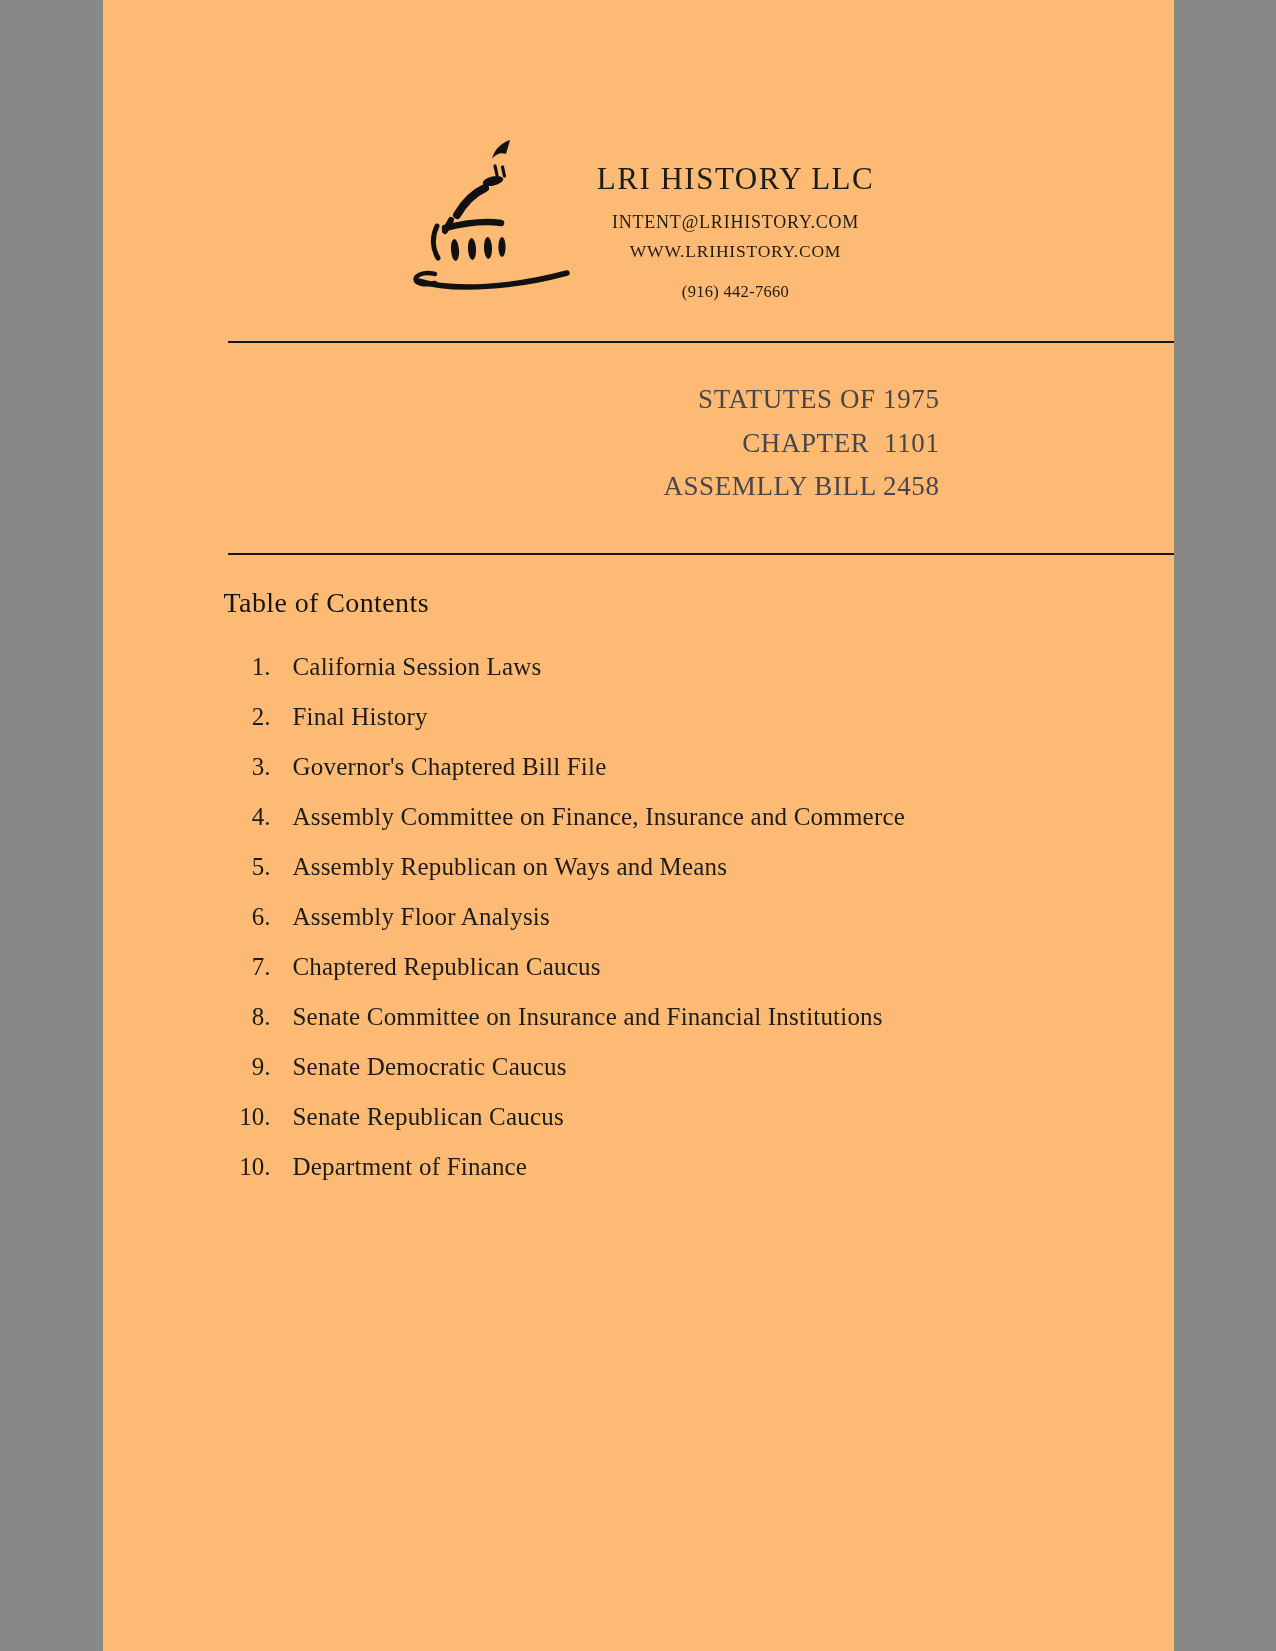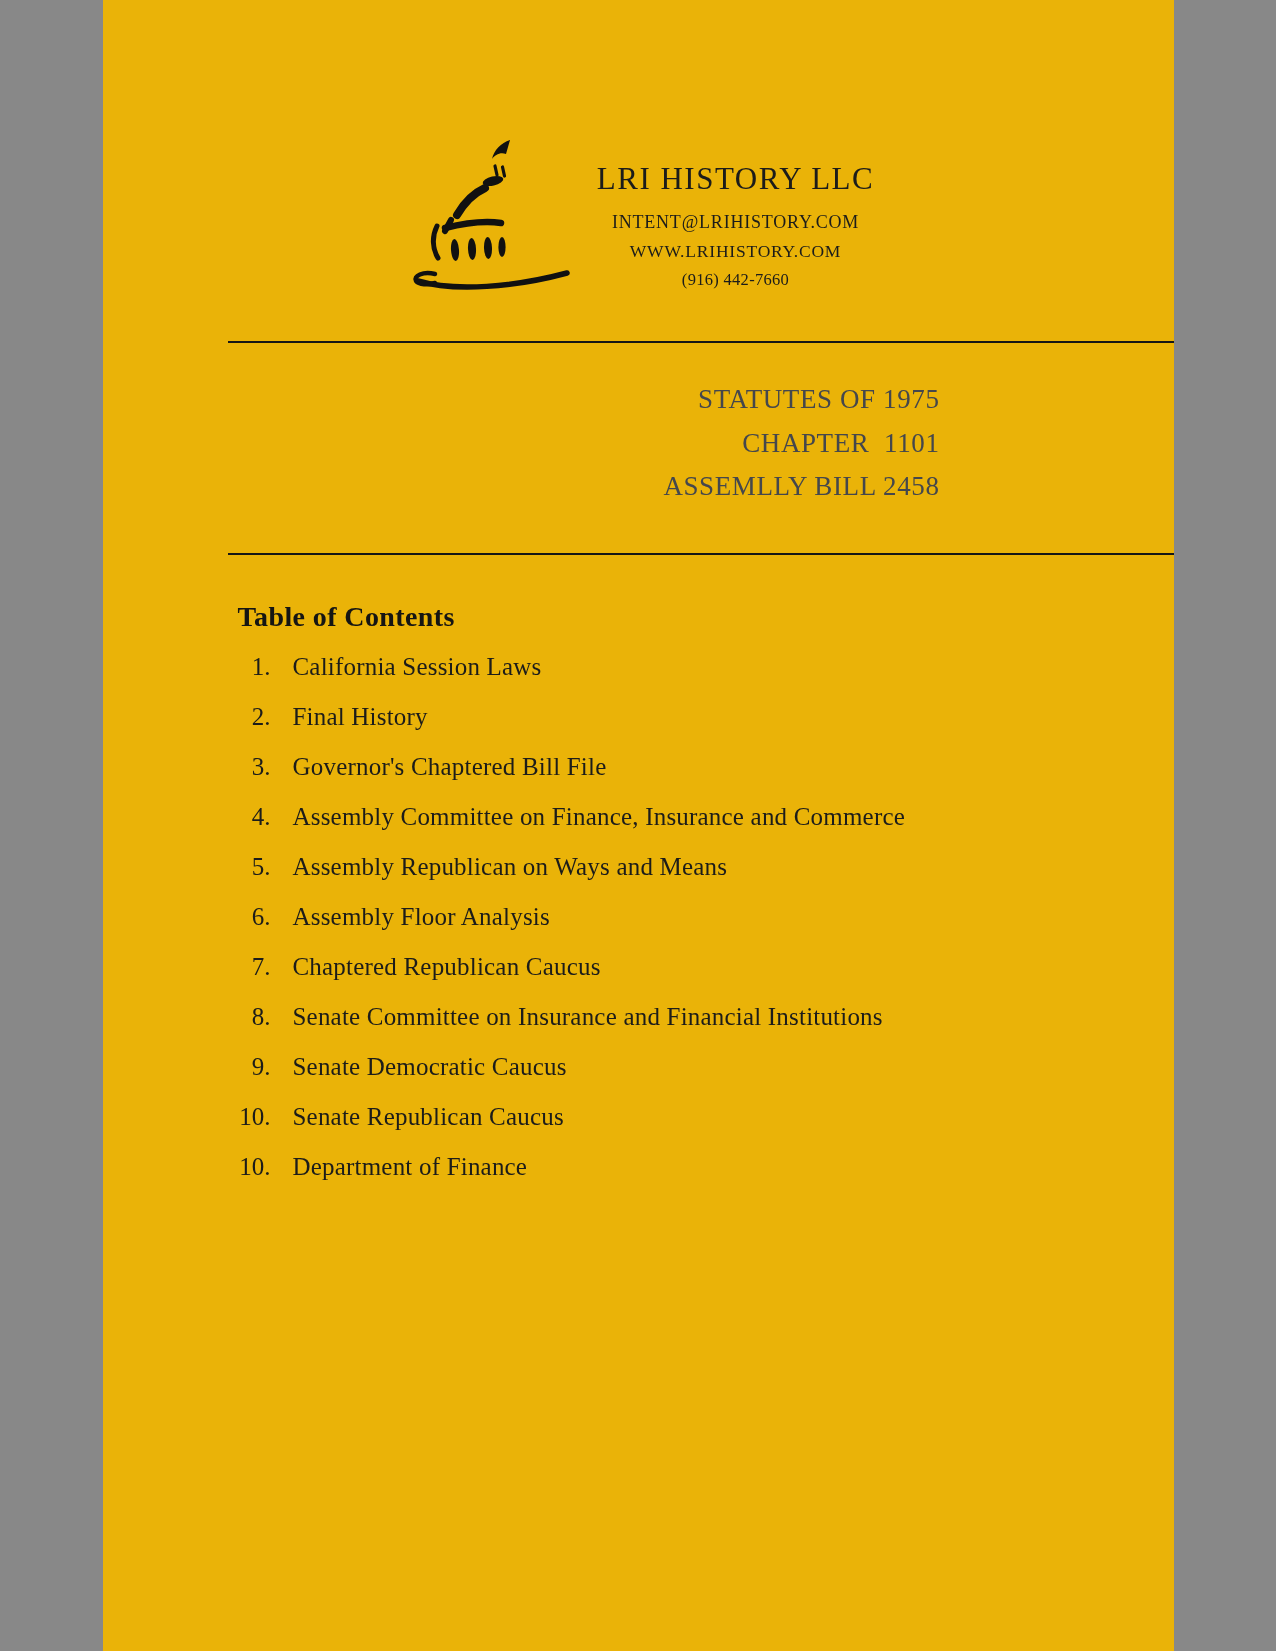--- a/index.html
+++ b/index.html
@@ -5,21 +5,21 @@
   html, body {
     margin: 0;
     padding: 0;
     background: #888;
   }
   .page {
     position: relative;
     width: 1071px;
     height: 1651px;
     margin: 0 auto;
-    background: #eab308;
+    background: #fdba74;
     color: #1c1c1a;
     font-family: "Liberation Serif", "DejaVu Serif", serif;
     overflow: hidden;
   }
   
   .logo {
     position: absolute;
     left: 292px;
     top: 124px;
     width: 182px;
@@ -36,21 +36,21 @@
     position: absolute;
     left: 0;
     right: 0;
     text-align: center;
     line-height: 1;
     white-space: pre;
   }
   .company  { top: 163px; font-size: 31px;   letter-spacing: 1.5px; }
   .email    { top: 213px; font-size: 18px;   letter-spacing: 0.8px; }
   .website  { top: 243px; font-size: 17.5px; letter-spacing: 0.8px; }
-  .phone    { top: 272px; font-size: 16.5px; letter-spacing: 0.3px; }
+  .phone    { top: 284px; font-size: 16.5px; letter-spacing: 0.3px; }
   
   .rule {
     position: absolute;
     left: 125px;
     width: 978px;
     height: 2px;
     background: #161616;
   }
   .rule-top    { top: 341px; }
   .rule-bottom { top: 553px; }
@@ -75,23 +75,23 @@
     white-space: pre;
   }
   .title-line-1 { top: 386px; }
   .title-line-2 { top: 430px; }
   .title-line-3 { top: 473px; }
   
   .toc-heading {
     position: absolute;
     left: 119px;
     top: 585px;
-    margin: 16px;
+    margin: 2px;
     font-size: 28px;
-    font-weight: bold;
+    font-weight: normal;
     letter-spacing: 0.4px;
     color: #151513;
   }
   .toc-list {
     position: absolute;
     left: 100px;
     top: 642px;
     width: 980px;
     margin: 0;
     padding: 0;

